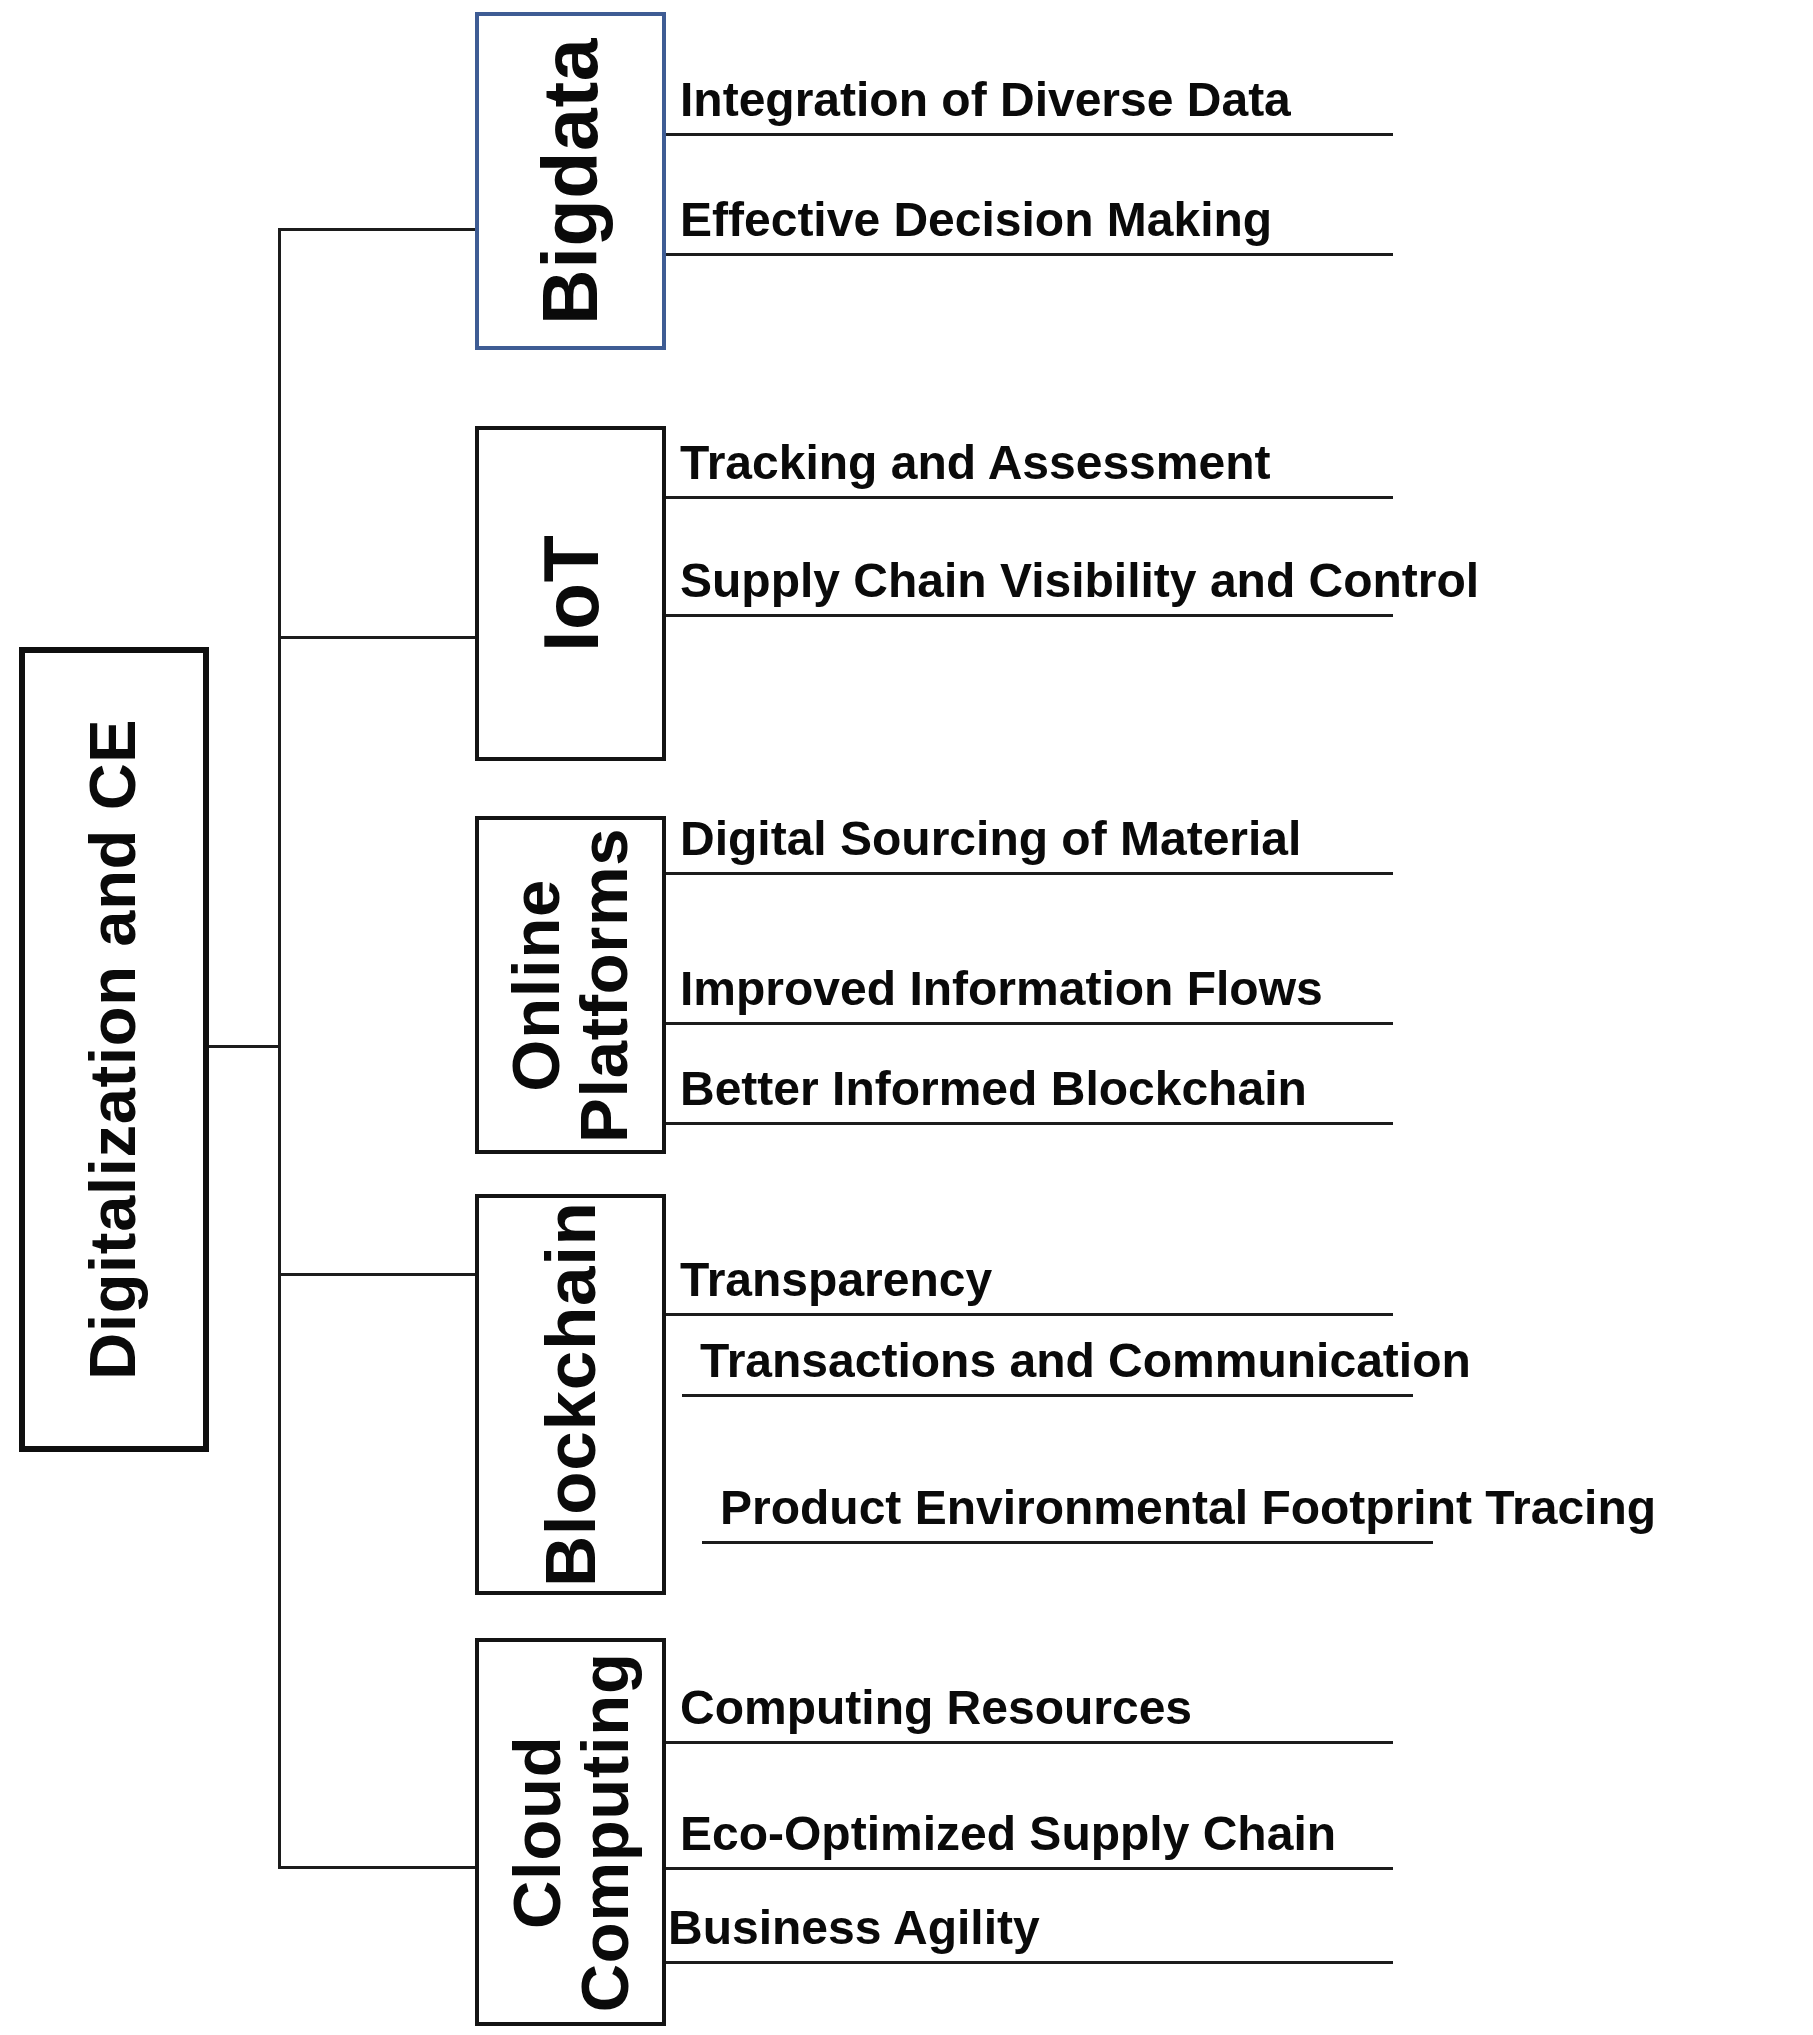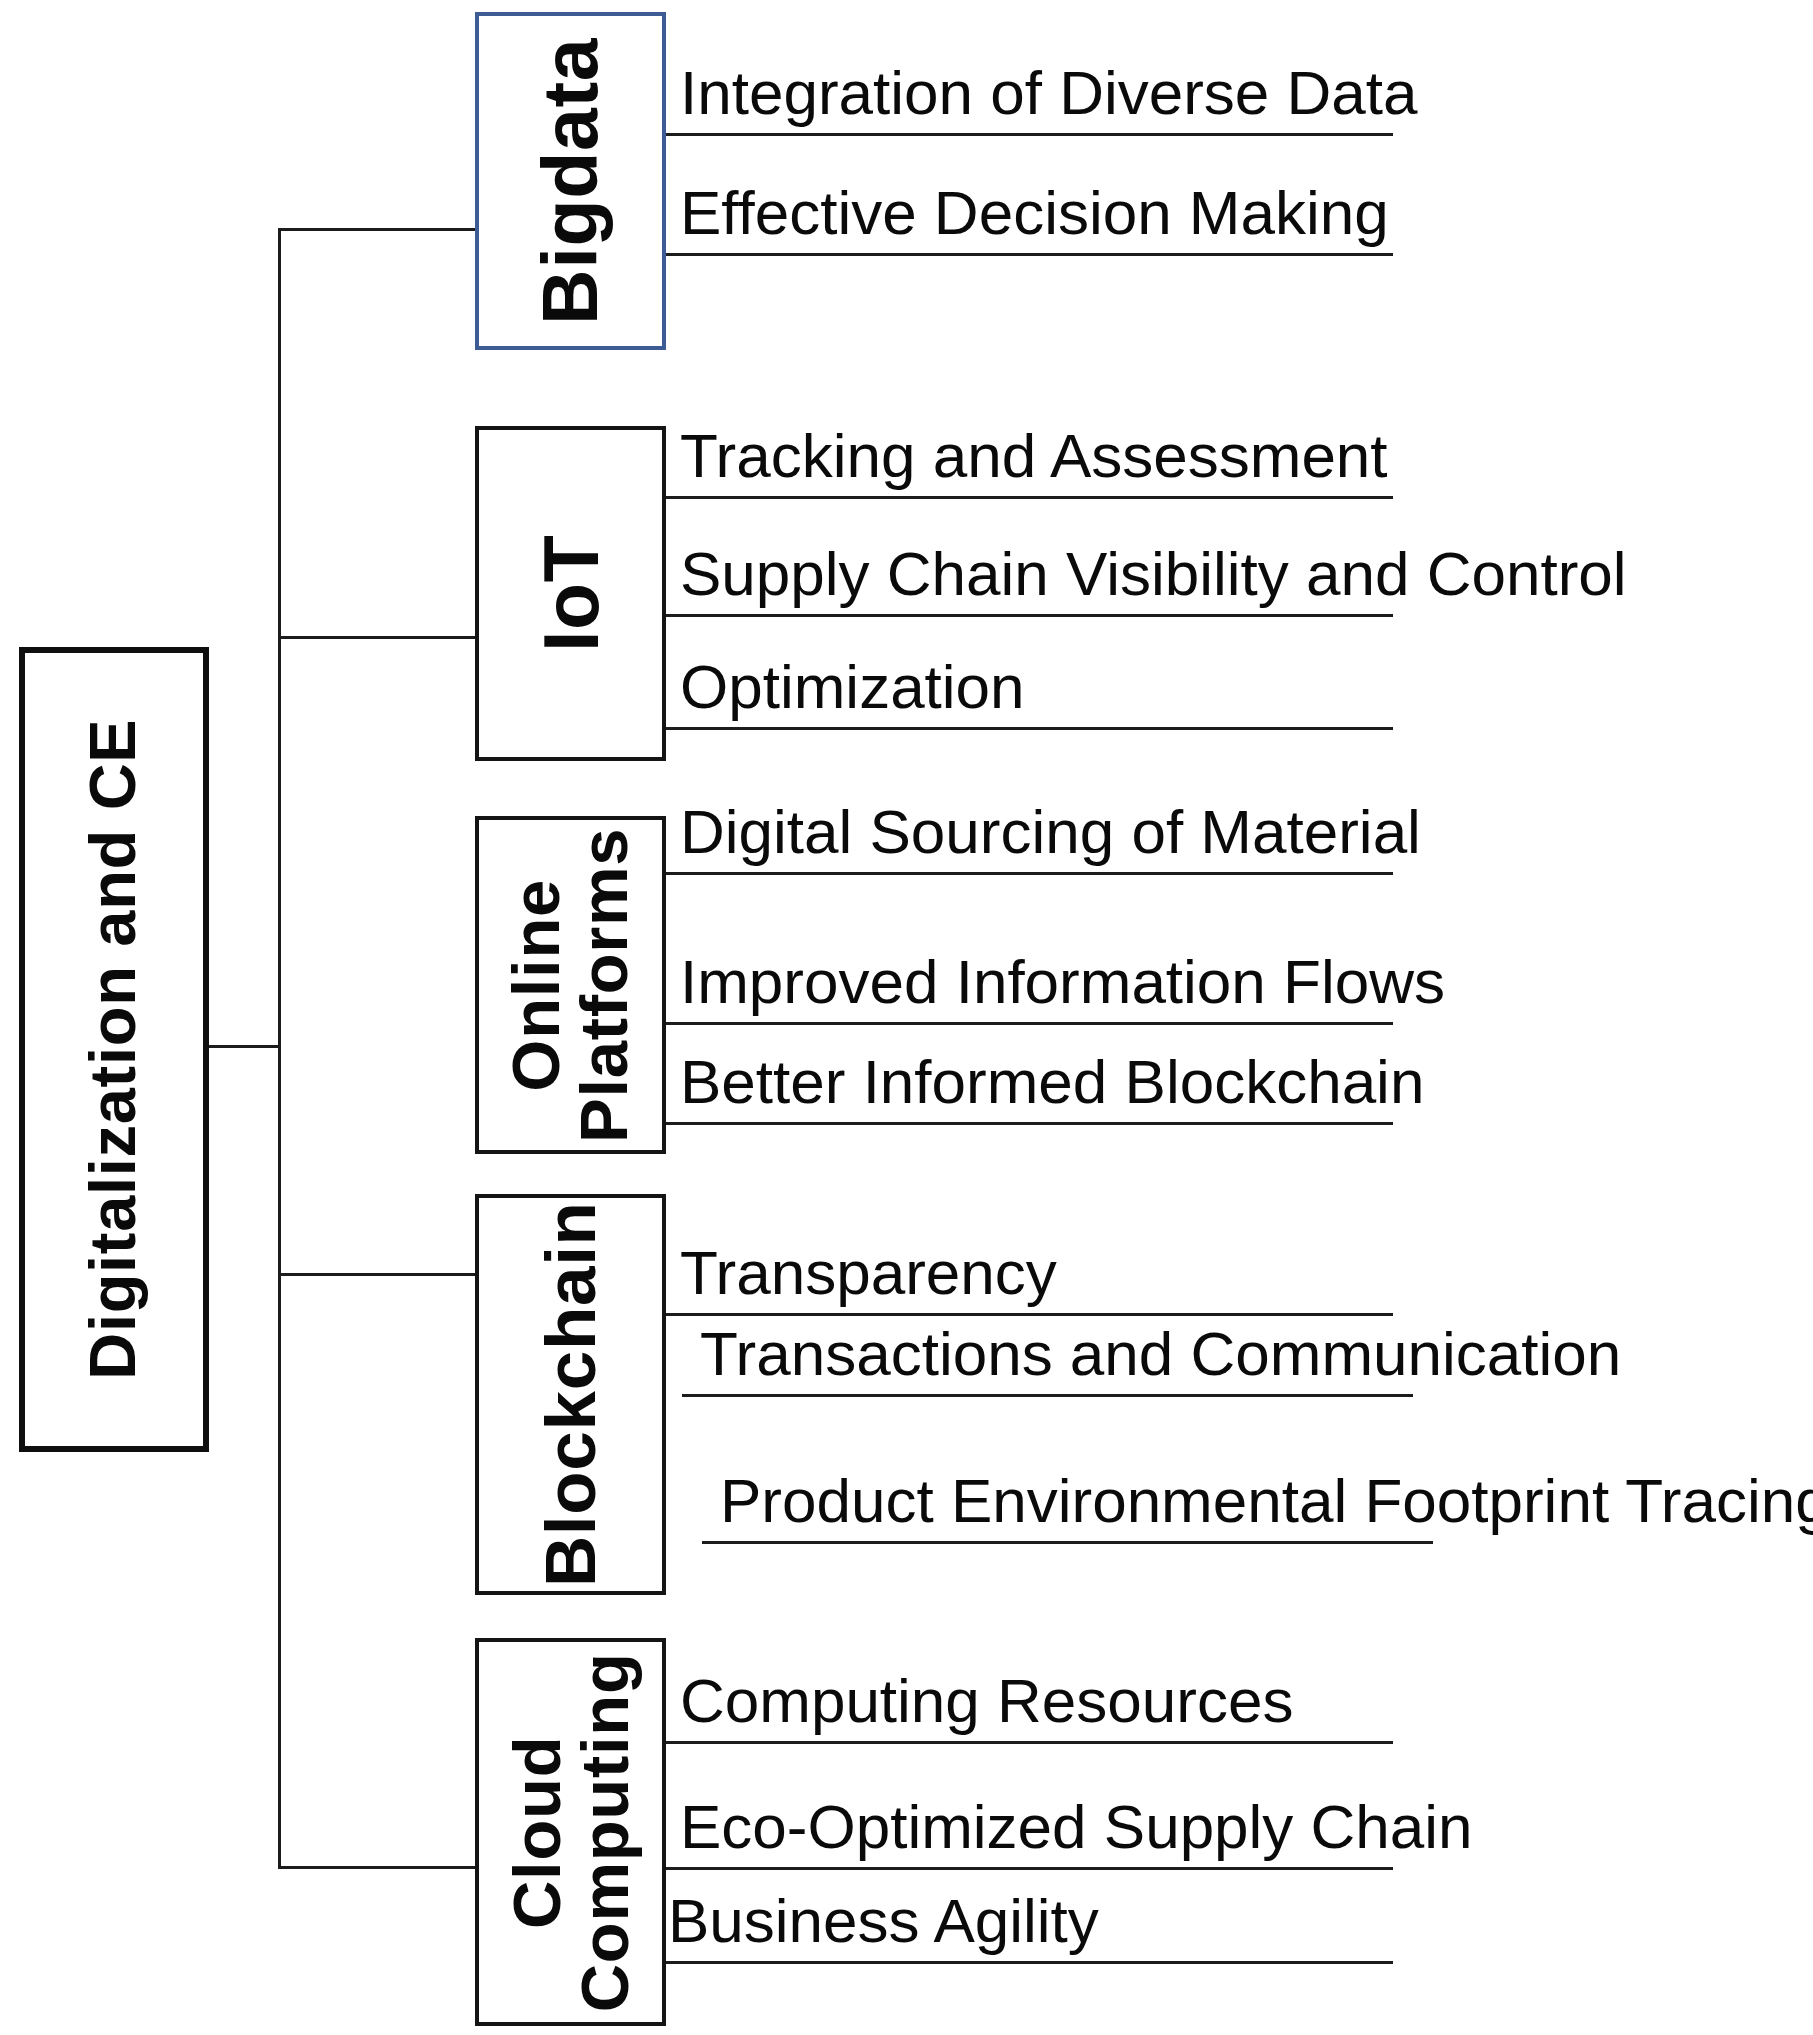--- a/index.html
+++ b/index.html
@@ -55,22 +55,22 @@
     height: 87px;
     border-bottom: 3.4px solid #1c1c1c;
     box-sizing: border-box;
     display: flex;
     align-items: flex-end;
     padding-left: 18px;
     padding-bottom: 9.4px;
     z-index: 1;
   }
   .leaf span {
-    font-size: 62px;
-    font-weight: 400;
+    font-size: 48px;
+    font-weight: 700;
     white-space: nowrap;
     line-height: 1;
   }
 </style>
 </head>
 <body>
 
 <div class="canvas">
 
   <div class="line" style="left:278px; top:228px; width:2.7px; height:1641px;"></div>
@@ -101,23 +101,20 @@
   <div class="node" style="top:426px; height:335px;">
     <div class="vcenter">
       <div class="vtext fs-big">IoT</div>
     </div>
   </div>
   <div class="leaf" style="top:412px;">
     <span>Tracking and Assessment</span>
   </div>
   <div class="leaf" style="top:530px;">
     <span>Supply Chain Visibility and Control</span>
-  </div>
-  <div class="leaf" style="top:643px;">
-    <span>Optimization</span>
   </div>
 
   <div class="node" style="top:816px; height:338px;">
     <div class="vcenter">
       <div class="vtext fs-two">
         <div>Online</div>
         <div>Platforms</div>
       </div>
     </div>
   </div>

